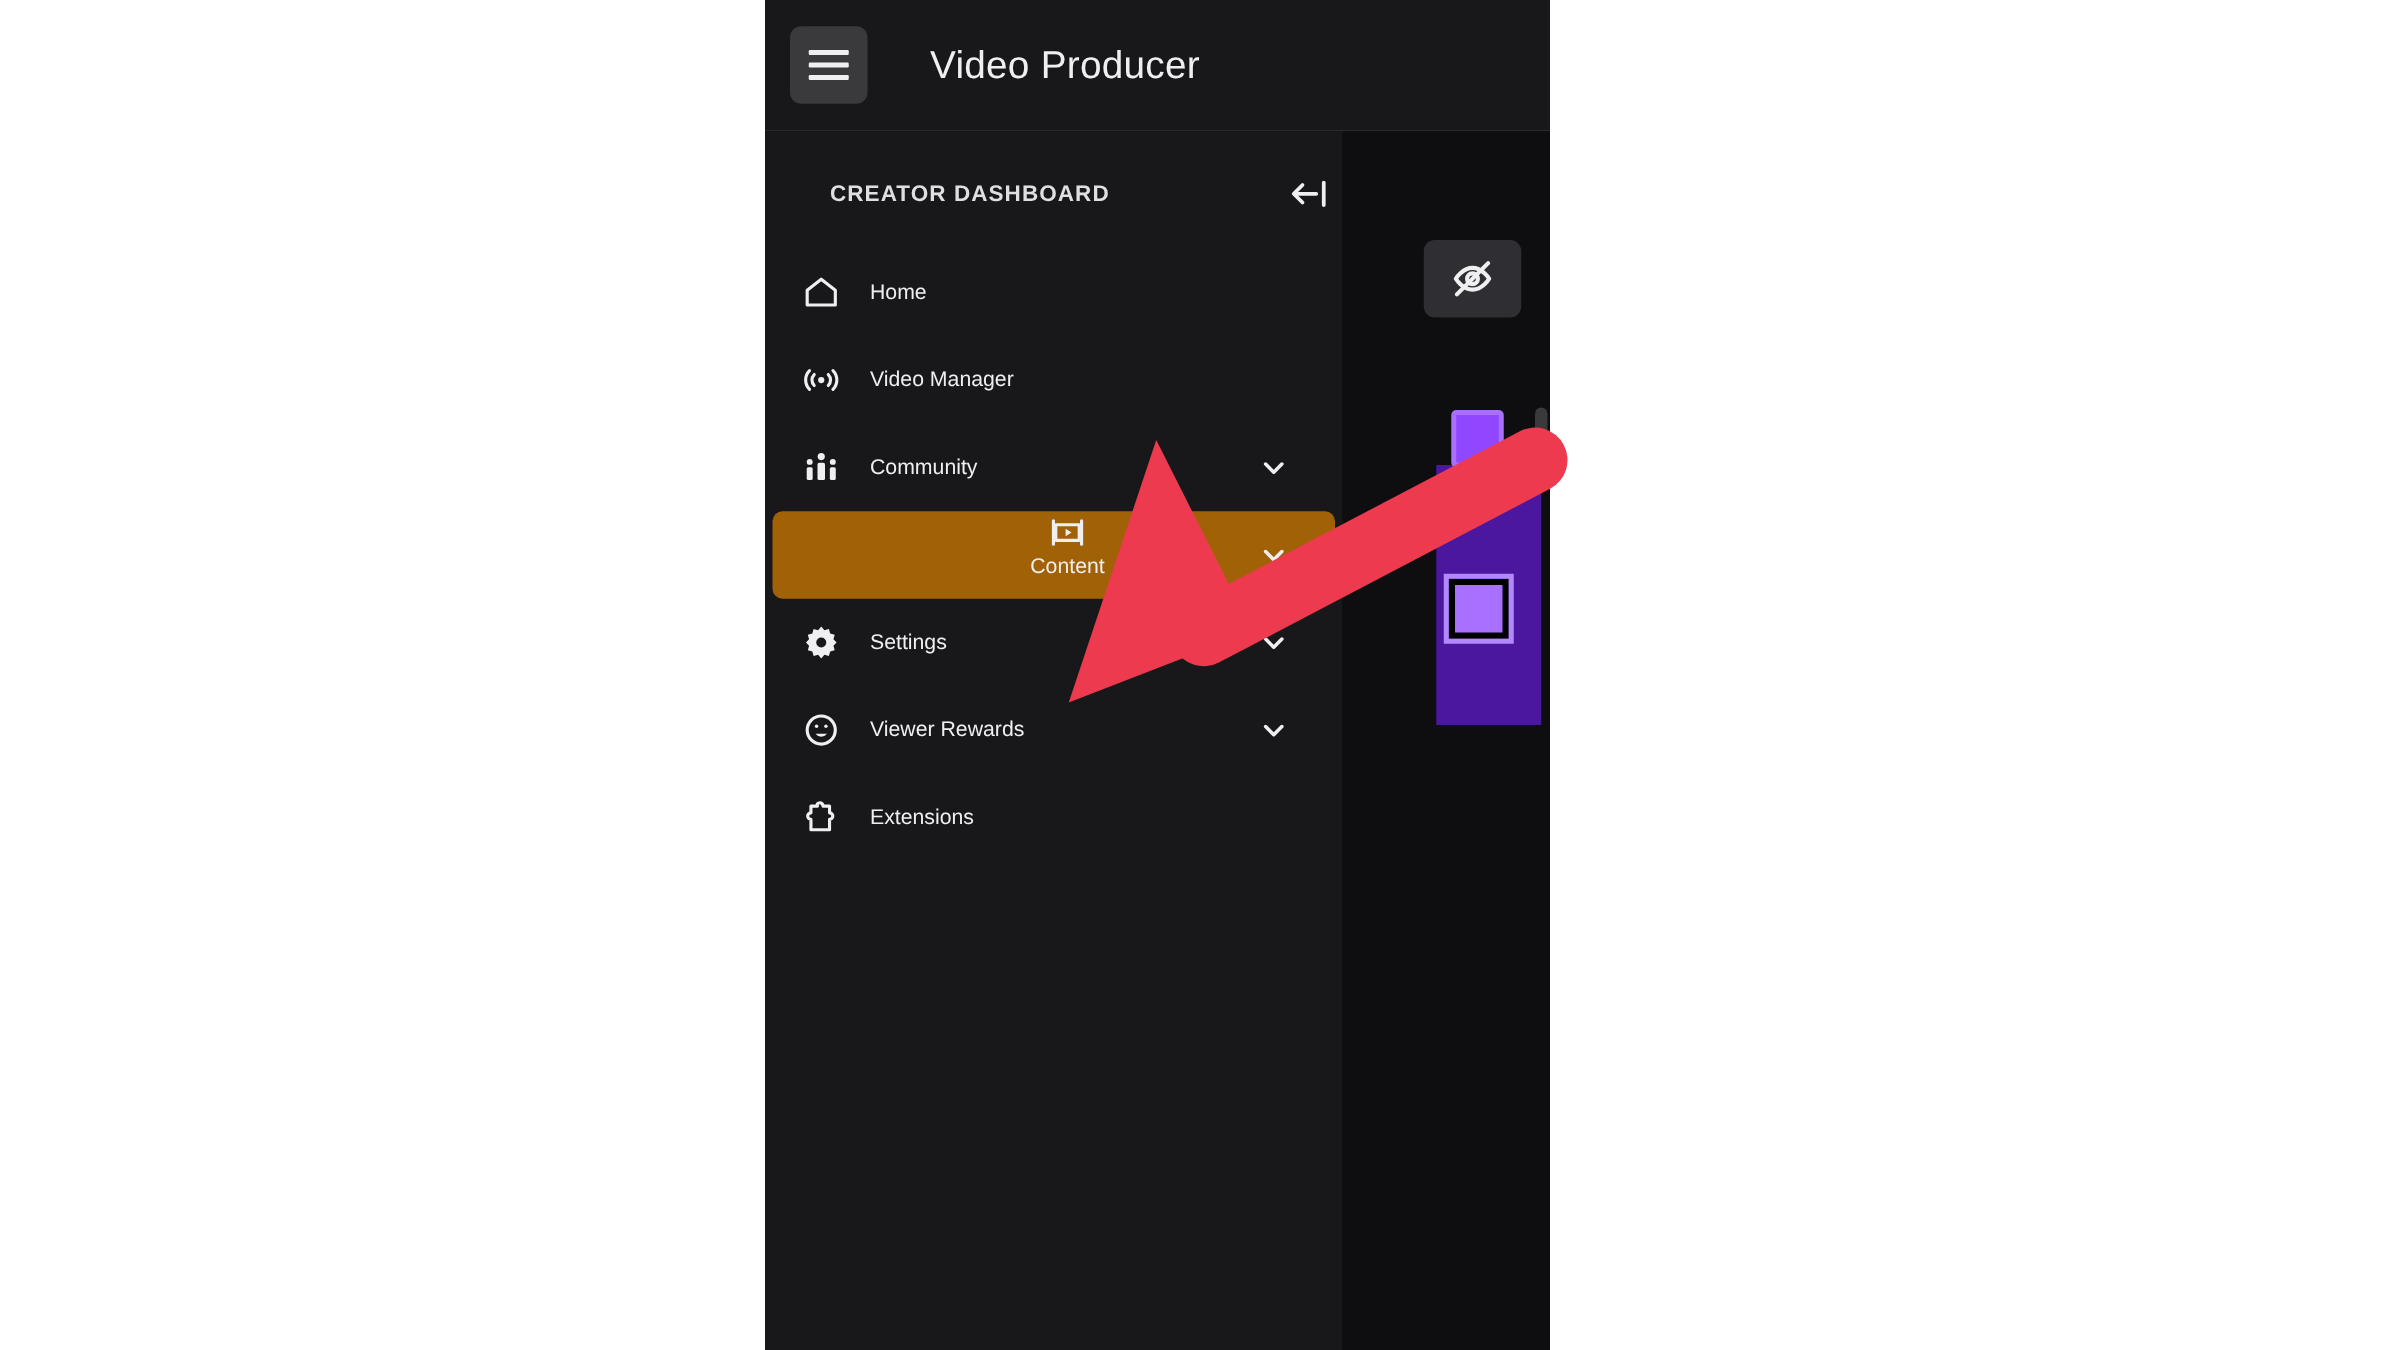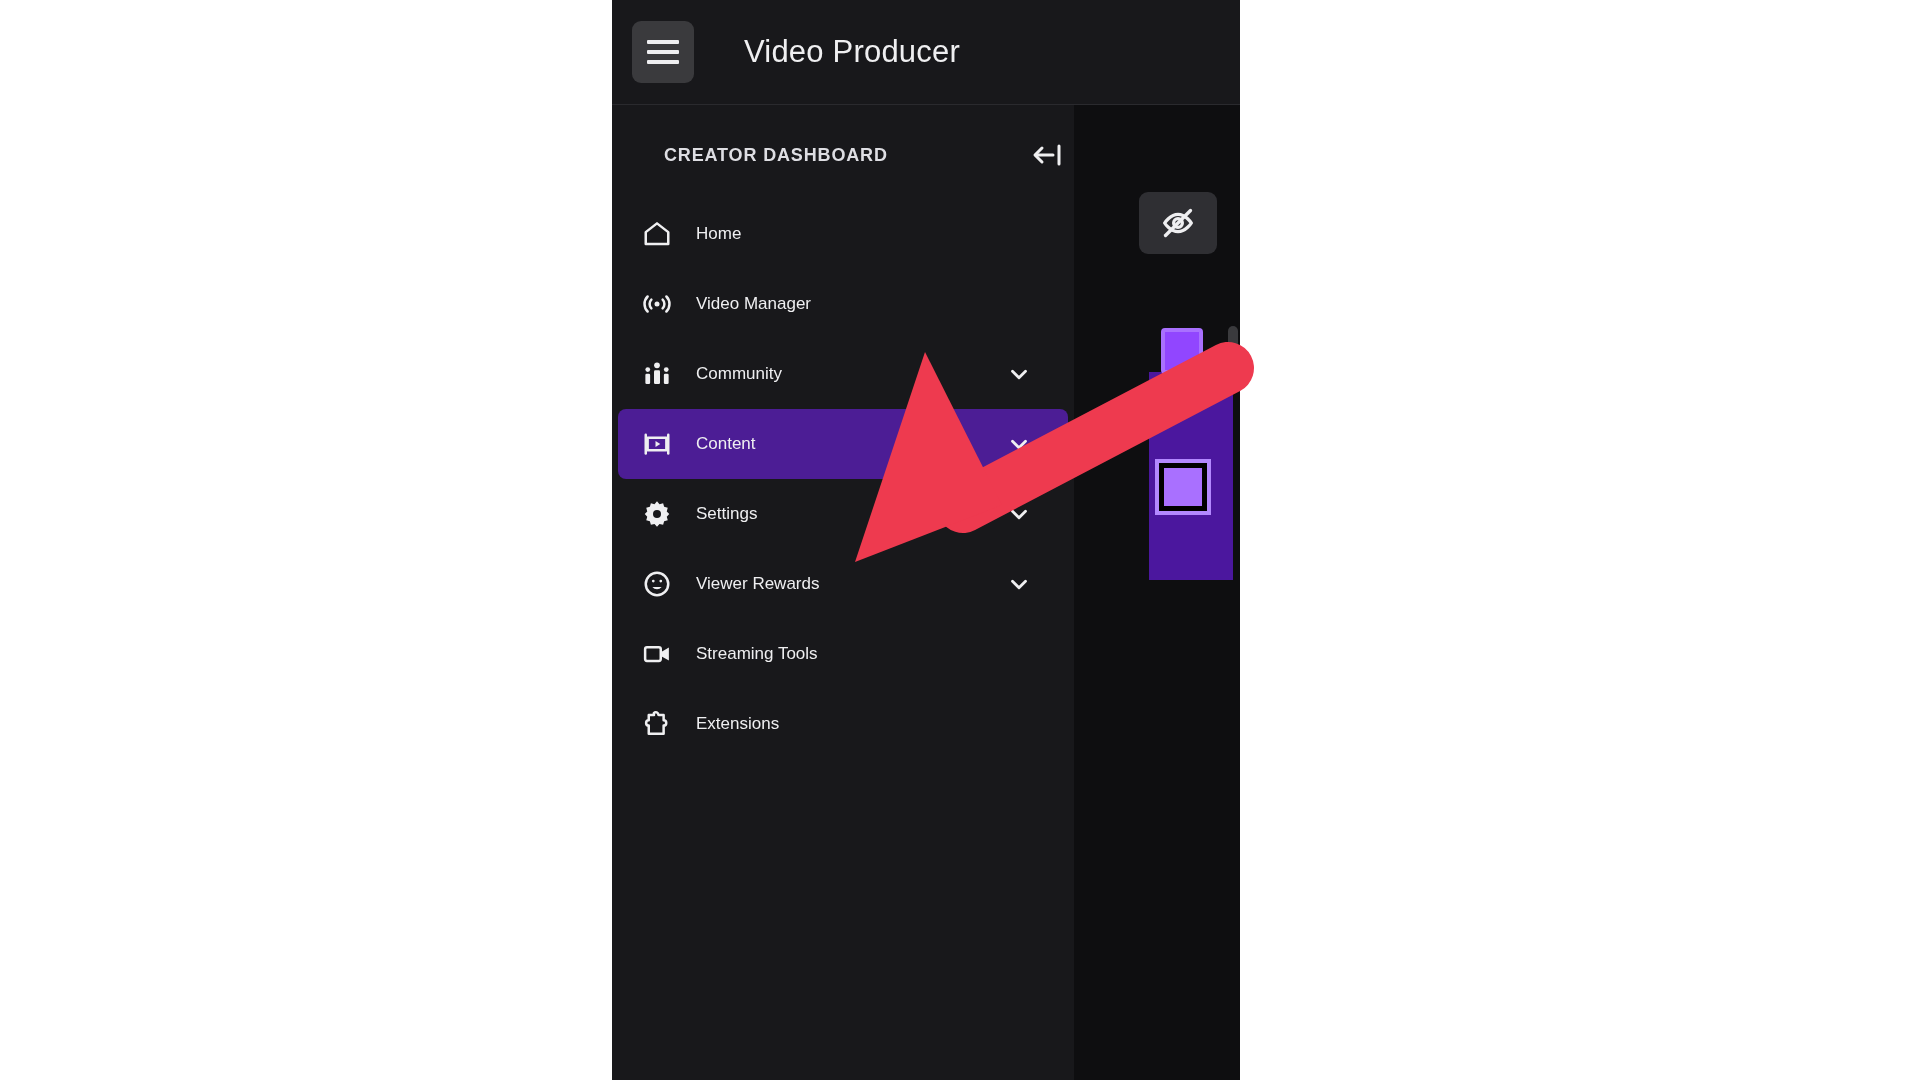--- a/index.html
+++ b/index.html
@@ -104,21 +104,22 @@
     color:#efeff1;
   }
   .nav-item .nav-external{
     position:absolute; right:30px; top:50%;
     transform:translateY(-50%);
     width:28px; height:28px;
     display:flex; align-items:center; justify-content:center;
     color:#efeff1;
   }
   .nav-item.active{
-    background:#4c1d95;
+    background:#a16207;
+    flex-direction:column;
   }
 
   
   #hide-preview-button{
     position:absolute; left:1139px; top:192px;
     width:78px; height:62px;
     background:#2f2f33; border-radius:9px;
     display:flex; align-items:center; justify-content:center;
     cursor:pointer;
   }
@@ -266,29 +267,20 @@
           </svg>
         </span>
         <span class="nav-label">Viewer Rewards</span>
         <span class="nav-chevron">
           <svg width="26" height="26" viewBox="0 0 24 24" fill="none" stroke="currentColor" stroke-width="2.6" stroke-linecap="round" stroke-linejoin="round">
             <path d="M6 9.5 L12 15.5 L18 9.5"></path>
           </svg>
         </span>
       </div>
 
-      <div class="nav-item">
-        <span class="nav-icon">
-          <svg width="30" height="30" viewBox="0 0 24 24" fill="none" stroke="currentColor" stroke-width="2" stroke-linejoin="round">
-            <rect x="2.5" y="6.5" width="12.5" height="11" rx="1.5"></rect>
-            <path d="M15 10.5 L21.5 6.8 V17.2 L15 13.5 Z" fill="currentColor" stroke="none"></path>
-          </svg>
-        </span>
-        <span class="nav-label">Streaming Tools</span>
-      </div>
 
       <div class="nav-item">
         <span class="nav-icon">
           <svg width="30" height="30" viewBox="0 0 24 24" fill="none" stroke="currentColor" stroke-width="2" stroke-linejoin="round">
             <path d="M9.5 3.2 a2.1 2.1 0 0 1 3.6 1.5 h4.2 V9 a2.1 2.1 0 1 1 0 4.2 v6.6 H5.4 V13.2 a2.1 2.1 0 1 1 0-4.2 V4.7 h4.2 a2.1 2.1 0 0 1 -.1-1.5 Z"></path>
           </svg>
         </span>
         <span class="nav-label">Extensions</span>
       </div>
 

